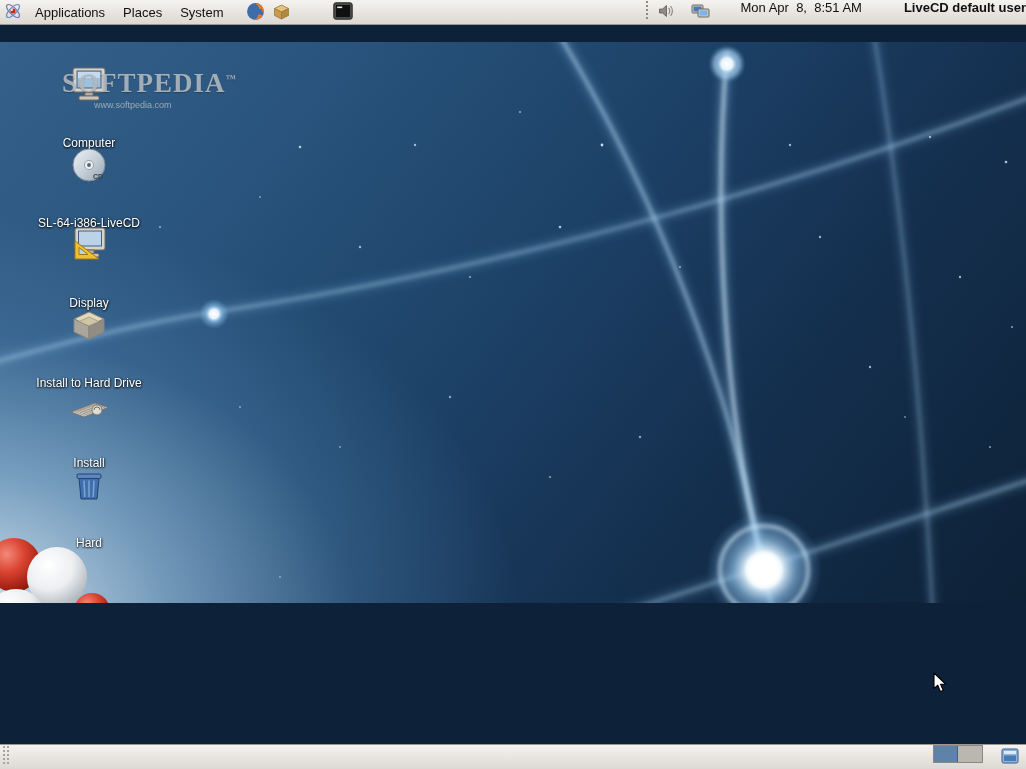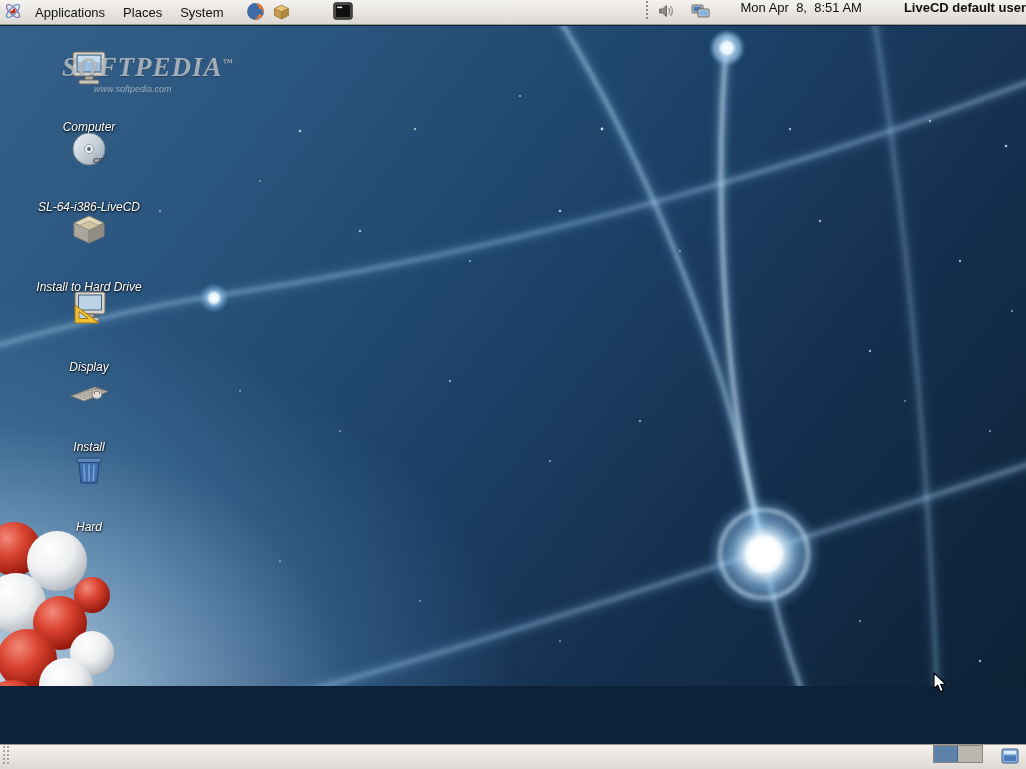--- a/index.html
+++ b/index.html
@@ -24,25 +24,24 @@
          background-size:4px 4px; background-position:center; background-repeat:repeat-y; }
   .handle { width:8px; height:20px; margin-left:2px;
          background-image:radial-gradient(circle, #a8a49d 1px, transparent 1.2px);
          background-size:4px 4px; }
 
   .clock { margin-left:27px; white-space:pre; }
   .user-label { font-weight:bold; margin-left:42px; margin-right:0; }
 
   
   .desktop {
-    position:absolute; top:26px; left:0; width:1026px; height:660px; overflow:hidden;
+    position:absolute; top:42px; left:0; width:1026px; height:561px; overflow:hidden;
     background:
       radial-gradient(ellipse 760px 560px at -4% 104%, rgba(228,242,252,0.95) 0%, rgba(168,206,234,0.6) 28%, rgba(90,140,185,0.3) 52%, rgba(40,80,120,0.0) 74%),
       linear-gradient(128deg, #356089 0%, #2a557e 22%, #1d4268 48%, #142f4e 72%, #0d2136 100%);
-    font-style: italic;
   }
   .wallpaper-svg { position:absolute; top:0; left:0; z-index:1; }
 
   
   .icon-column { position:absolute; left:14px; top:24px; width:150px; z-index:5; }
   .desk-icon { width:150px; height:80px; display:flex; flex-direction:column; align-items:center; cursor:default;gap:28px; }
   .desk-icon .art { width:44px; height:40px; display:flex; align-items:flex-end; justify-content:center; }
   .desk-icon .caption {
     margin-top:3px; color:#ffffff; font-size:12px; text-align:center; line-height:1.1; max-width:148px;
     text-shadow:0 1px 2px rgba(0,0,0,0.95), 1px 0 2px rgba(0,0,0,0.6);
@@ -270,41 +269,41 @@
           <circle cx="22" cy="19" r="1.9" fill="#5a646c"></circle>
           <text x="26" y="33" font-size="7" font-family="Liberation Sans, sans-serif" font-weight="bold" fill="#3a4248">CD</text>
         </svg>
       </span>
       <span class="caption">SL-64-i386-LiveCD</span>
     </div>
 
     <div class="desk-icon">
       <span class="art">
         <svg width="44" height="40" viewBox="0 0 44 40">
-          <path d="M7 13 L22 6 L37 13 L22 20 Z" fill="#e3d9b8" stroke="#8a8478"></path>
-          <path d="M7 13 L7 26 L22 33 L22 20 Z" fill="#aaa69c" stroke="#8a8478"></path>
-          <path d="M37 13 L37 26 L22 33 L22 20 Z" fill="#918d83" stroke="#8a8478"></path>
-          <path d="M12 15.5 L22 11 L32 15.5 L22 20 Z" fill="#cfc5a4" stroke="#8a8478" stroke-width="0.6"></path>
-        </svg>
-      </span>
-      <span class="caption">Install to Hard Drive</span>
-    </div>
-
-    <div class="desk-icon">
-      <span class="art">
-        <svg width="44" height="40" viewBox="0 0 44 40">
           <rect x="8" y="2" width="30" height="22" rx="2" fill="#d8d4cc" stroke="#6e6a63"></rect>
           <rect x="11.5" y="5" width="23" height="15" fill="#bcd2e6" stroke="#44617e"></rect>
           <rect x="19" y="24" width="8" height="3.5" fill="#b5b1a9" stroke="#6e6a63"></rect>
           <rect x="14" y="27.5" width="18" height="3.5" rx="1.5" fill="#c9c5bd" stroke="#6e6a63"></rect>
           <path d="M8 33 L32 33 L8 15 Z" fill="#f0c030" stroke="#a07818"></path>
           <path d="M12 28.5 L21 28.5 L12 21.5 Z" fill="#bcd2e6" stroke="#a07818"></path>
         </svg>
       </span>
       <span class="caption">Display</span>
+    </div>
+
+    <div class="desk-icon">
+      <span class="art">
+        <svg width="44" height="40" viewBox="0 0 44 40">
+          <path d="M7 13 L22 6 L37 13 L22 20 Z" fill="#e3d9b8" stroke="#8a8478"></path>
+          <path d="M7 13 L7 26 L22 33 L22 20 Z" fill="#aaa69c" stroke="#8a8478"></path>
+          <path d="M37 13 L37 26 L22 33 L22 20 Z" fill="#918d83" stroke="#8a8478"></path>
+          <path d="M12 15.5 L22 11 L32 15.5 L22 20 Z" fill="#cfc5a4" stroke="#8a8478" stroke-width="0.6"></path>
+        </svg>
+      </span>
+      <span class="caption">Install to Hard Drive</span>
     </div>
 
     <div class="desk-icon">
       <span class="art">
         <svg width="44" height="40" viewBox="0 0 44 40">
           <path d="M4 26 L28 17 L41 21.5 L17 31 Z" fill="#dad6ce" stroke="#7a766e"></path>
           <path d="M7 25.5 L28 17.8 L38 21.4 L17 29.4 Z" fill="#c4c0b8" stroke="#8a867e" stroke-width="0.5"></path>
           <g stroke="#8a867e" stroke-width="0.7">
             <line x1="10" y1="25.5" x2="30" y2="18.2"></line>
               <line x1="13" y1="26.6" x2="33" y2="19.3"></line>

